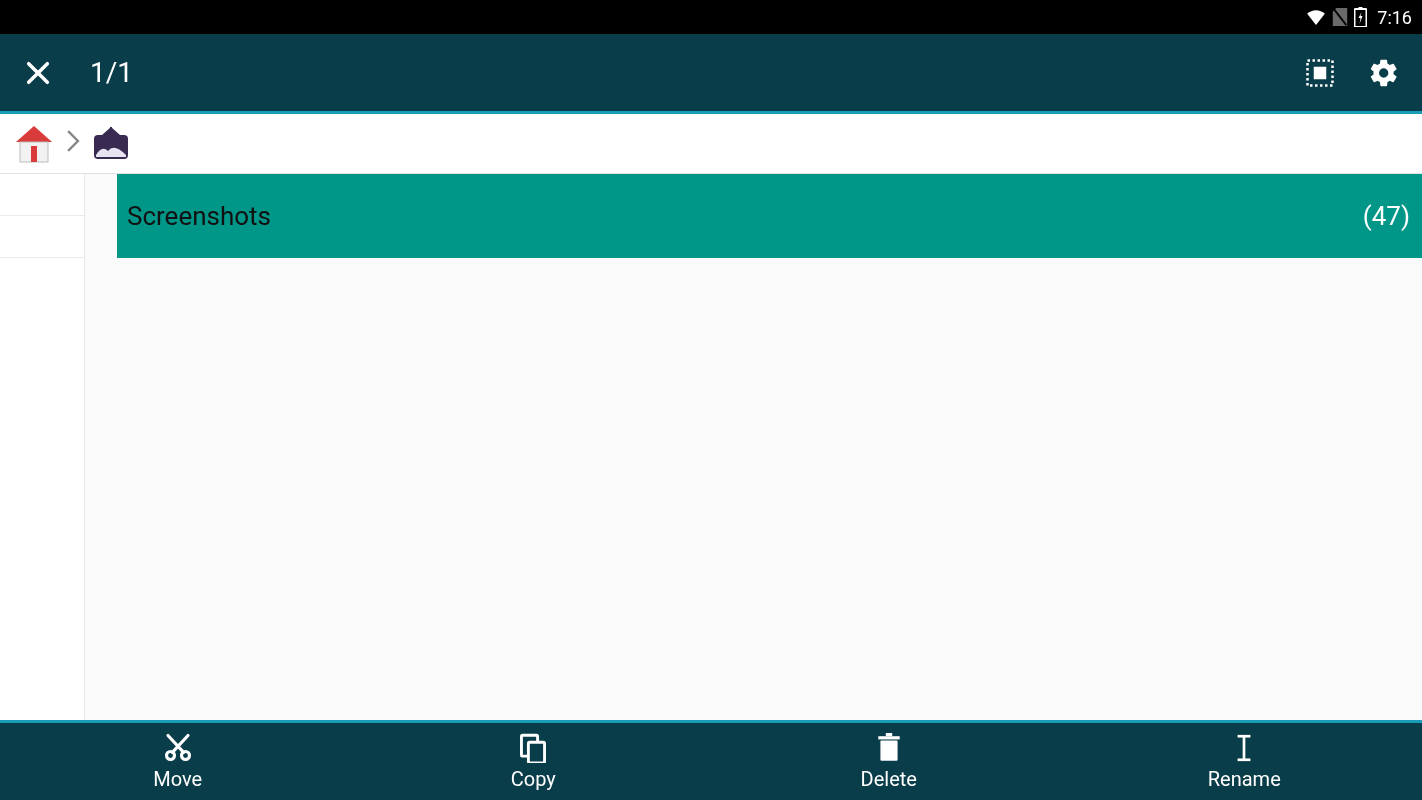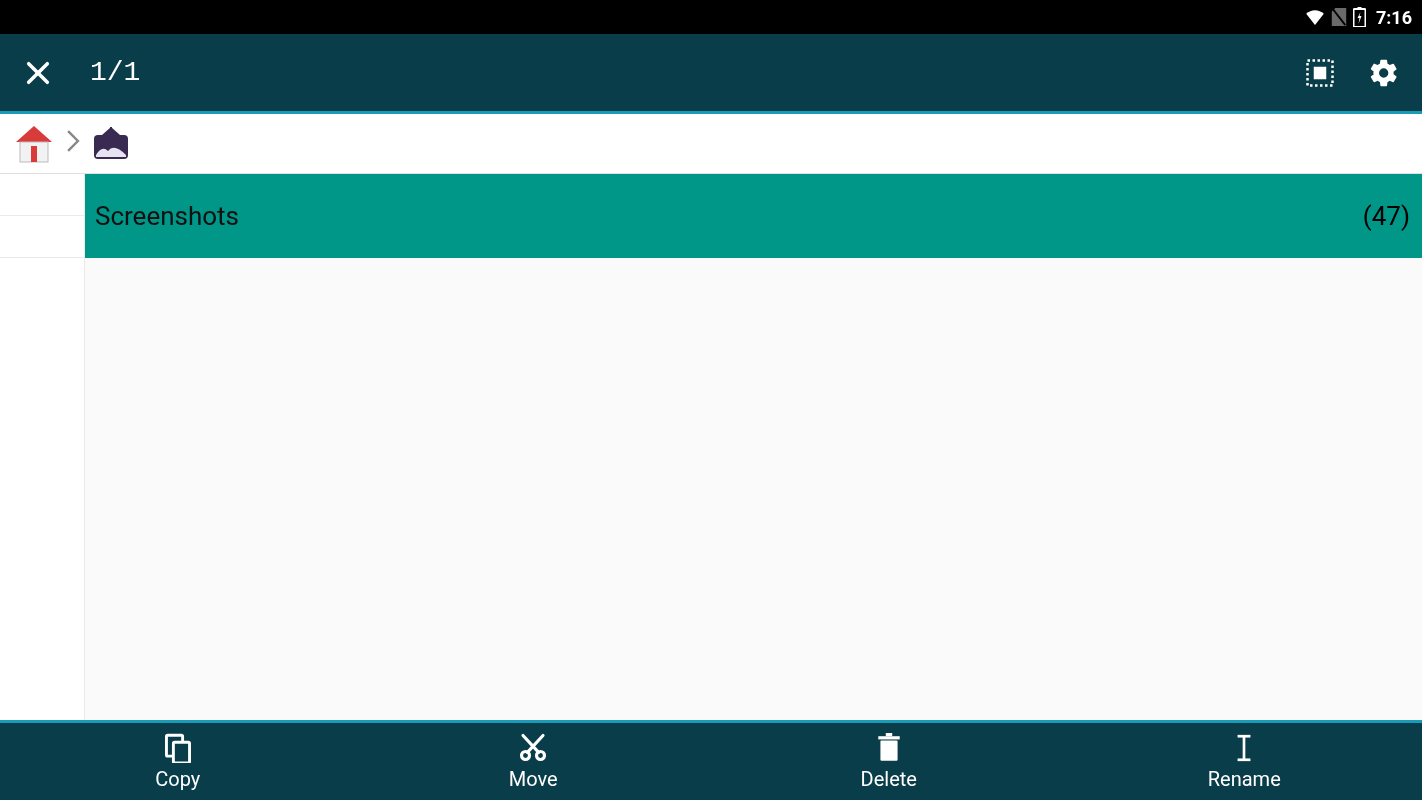--- a/index.html
+++ b/index.html
@@ -10,35 +10,35 @@
     height: 34px;
     background: #000000;
     display: flex;
     align-items: center;
     justify-content: flex-end;
     padding: 0 10px;
     color: #ffffff;
     font-size: 18px;
     gap: 6px;
   }
-  .status-bar .time { font-weight: 700; margin-left: 4px; }
+  .status-bar .time { font-weight: 400; margin-left: 4px; }
   .status-icon { display: inline-flex; align-items: center; }
   
   
   .app-bar {
     height: 80px;
     background: #0a3d4a;
     display: flex;
     align-items: center;
     padding: 0 18px;
     color: #ffffff;
     border-bottom: 3px solid #1a9bb8;
   }
   .app-bar .close-btn { width: 40px; height: 40px; display: flex; align-items: center; justify-content: center; cursor: pointer; }
-  .app-bar .title { font-size: 28px; margin-left: 32px; flex: 1; font-family: Liberation Mono, monospace; }
+  .app-bar .title { font-size: 28px; margin-left: 32px; flex: 1; }
   .app-bar .right-icons { display: flex; gap: 24px; align-items: center; }
   .icon-btn { width: 40px; height: 40px; display: flex; align-items: center; justify-content: center; cursor: pointer; }
   
   
   .breadcrumb {
     height: 60px;
     background: #ffffff;
     display: flex;
     align-items: center;
     padding: 0 12px;
@@ -46,40 +46,41 @@
     border-bottom: 1px solid #e0e0e0;
   }
   .breadcrumb .sep { color: #999; font-size: 22px; }
   .crumb-icon { display:flex; align-items:center; justify-content:center; }
   
   
   .content {
     height: calc(800px - 34px - 80px - 60px - 80px);
     display: flex;
     background: #fafafa;
+    gap: 32px;
   }
   .left-sliver {
     width: 85px;
     background: #ffffff;
     border-right: 1px solid #eaeaea;
   }
   .left-sliver .row1 { height: 42px; border-bottom: 1px solid #eaeaea; }
   .left-sliver .row2 { height: 42px; border-bottom: 1px solid #eaeaea; }
   .list-area { flex: 1; }
   .folder-row {
     height: 84px;
     background: #009688;
     display: flex;
     align-items: center;
     justify-content: space-between;
     padding: 0 12px 0 10px;
     color: #111;
   }
   .folder-row .name { font-size: 26px; color: #111; }
-  .folder-row .count { font-size: 26px; color: #000000; }
+  .folder-row .count { font-size: 26px; color: #ffffff; }
   
   
   .bottom-bar {
     height: 80px;
     background: #0a3d4a;
     display: flex;
     border-top: 3px solid #1a9bb8;
   }
   .bottom-item {
     flex: 1;
@@ -174,40 +175,40 @@
     <div class="folder-row">
       <span class="name">Screenshots</span>
       <span class="count">(47)</span>
     </div>
   </div>
 </div>
 
 <div class="bottom-bar">
   <div class="bottom-item">
     <div class="bi-icon">
-      <svg width="28" height="30" viewBox="0 0 24 26">
-        <rect x="2" y="2" width="14" height="18" rx="1" fill="none" stroke="#ffffff" stroke-width="2.5"></rect>
-        <rect x="8" y="8" width="14" height="18" rx="1" fill="#0a3d4a" stroke="#ffffff" stroke-width="2.5"></rect>
-      </svg>
-    </div>
-    <span class="label">Copy</span>
-  </div>
-  <div class="bottom-item">
-    <div class="bi-icon">
       <svg width="30" height="30" viewBox="0 0 24 24">
         <circle cx="6" cy="18" r="3.2" fill="none" stroke="#ffffff" stroke-width="2.5"></circle>
         <circle cx="18" cy="18" r="3.2" fill="none" stroke="#ffffff" stroke-width="2.5"></circle>
         <line x1="7.5" y1="15.5" x2="20" y2="2" stroke="#ffffff" stroke-width="2.5" stroke-linecap="round"></line>
         <line x1="16.5" y1="15.5" x2="4" y2="2" stroke="#ffffff" stroke-width="2.5" stroke-linecap="round"></line>
       </svg>
     </div>
     <span class="label">Move</span>
   </div>
   <div class="bottom-item">
     <div class="bi-icon">
+      <svg width="28" height="30" viewBox="0 0 24 26">
+        <rect x="2" y="2" width="14" height="18" rx="1" fill="none" stroke="#ffffff" stroke-width="2.5"></rect>
+        <rect x="8" y="8" width="14" height="18" rx="1" fill="#0a3d4a" stroke="#ffffff" stroke-width="2.5"></rect>
+      </svg>
+    </div>
+    <span class="label">Copy</span>
+  </div>
+  <div class="bottom-item">
+    <div class="bi-icon">
       <svg width="26" height="30" viewBox="0 0 24 28">
         <rect x="4" y="7" width="16" height="19" rx="1" fill="#ffffff"></rect>
         <rect x="2" y="3" width="20" height="3" fill="#ffffff"></rect>
         <rect x="9" y="0" width="6" height="3" fill="#ffffff"></rect>
       </svg>
     </div>
     <span class="label">Delete</span>
   </div>
   <div class="bottom-item">
     <div class="bi-icon">

